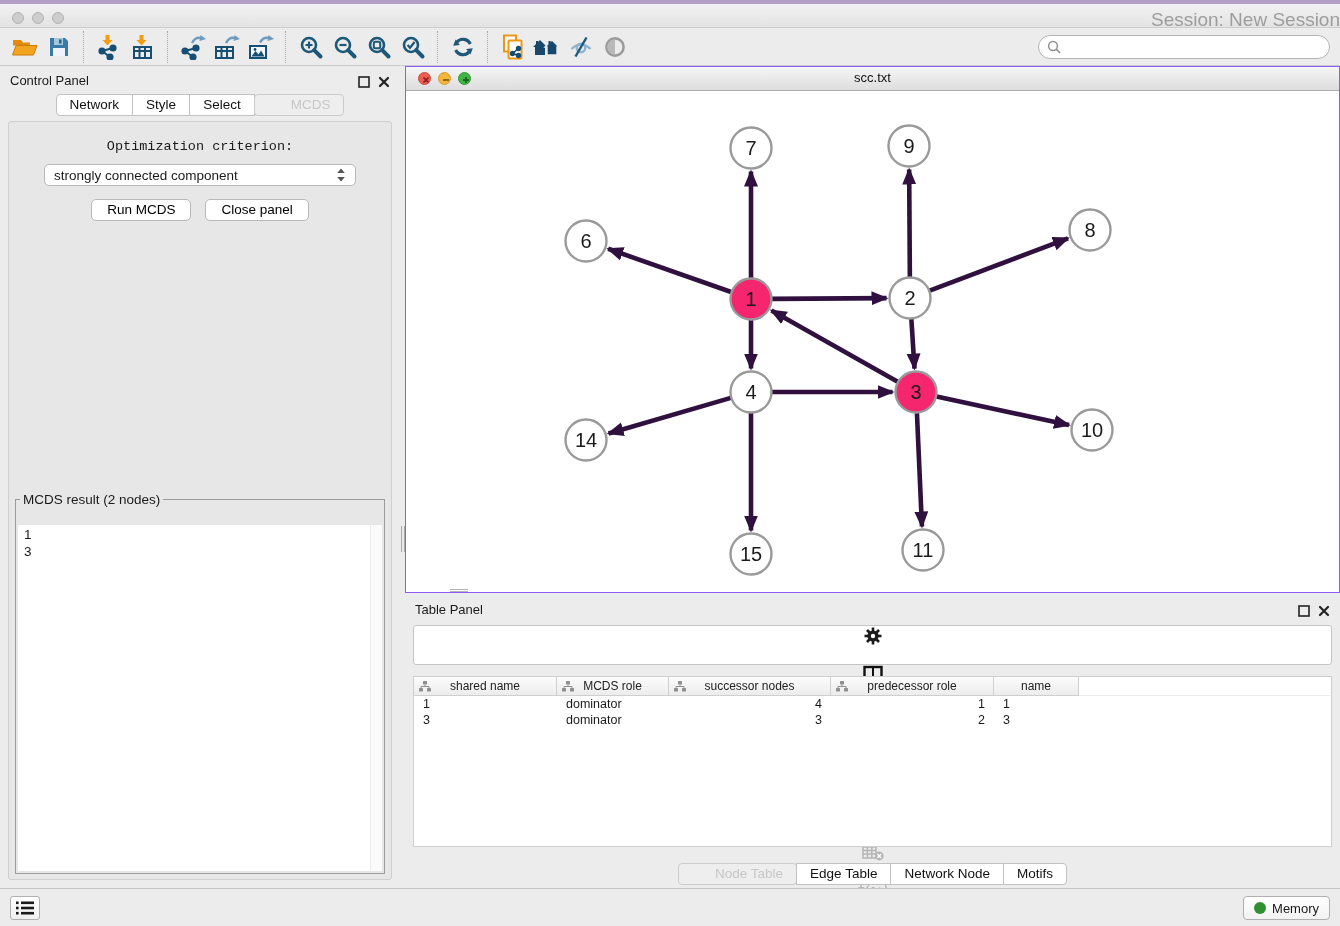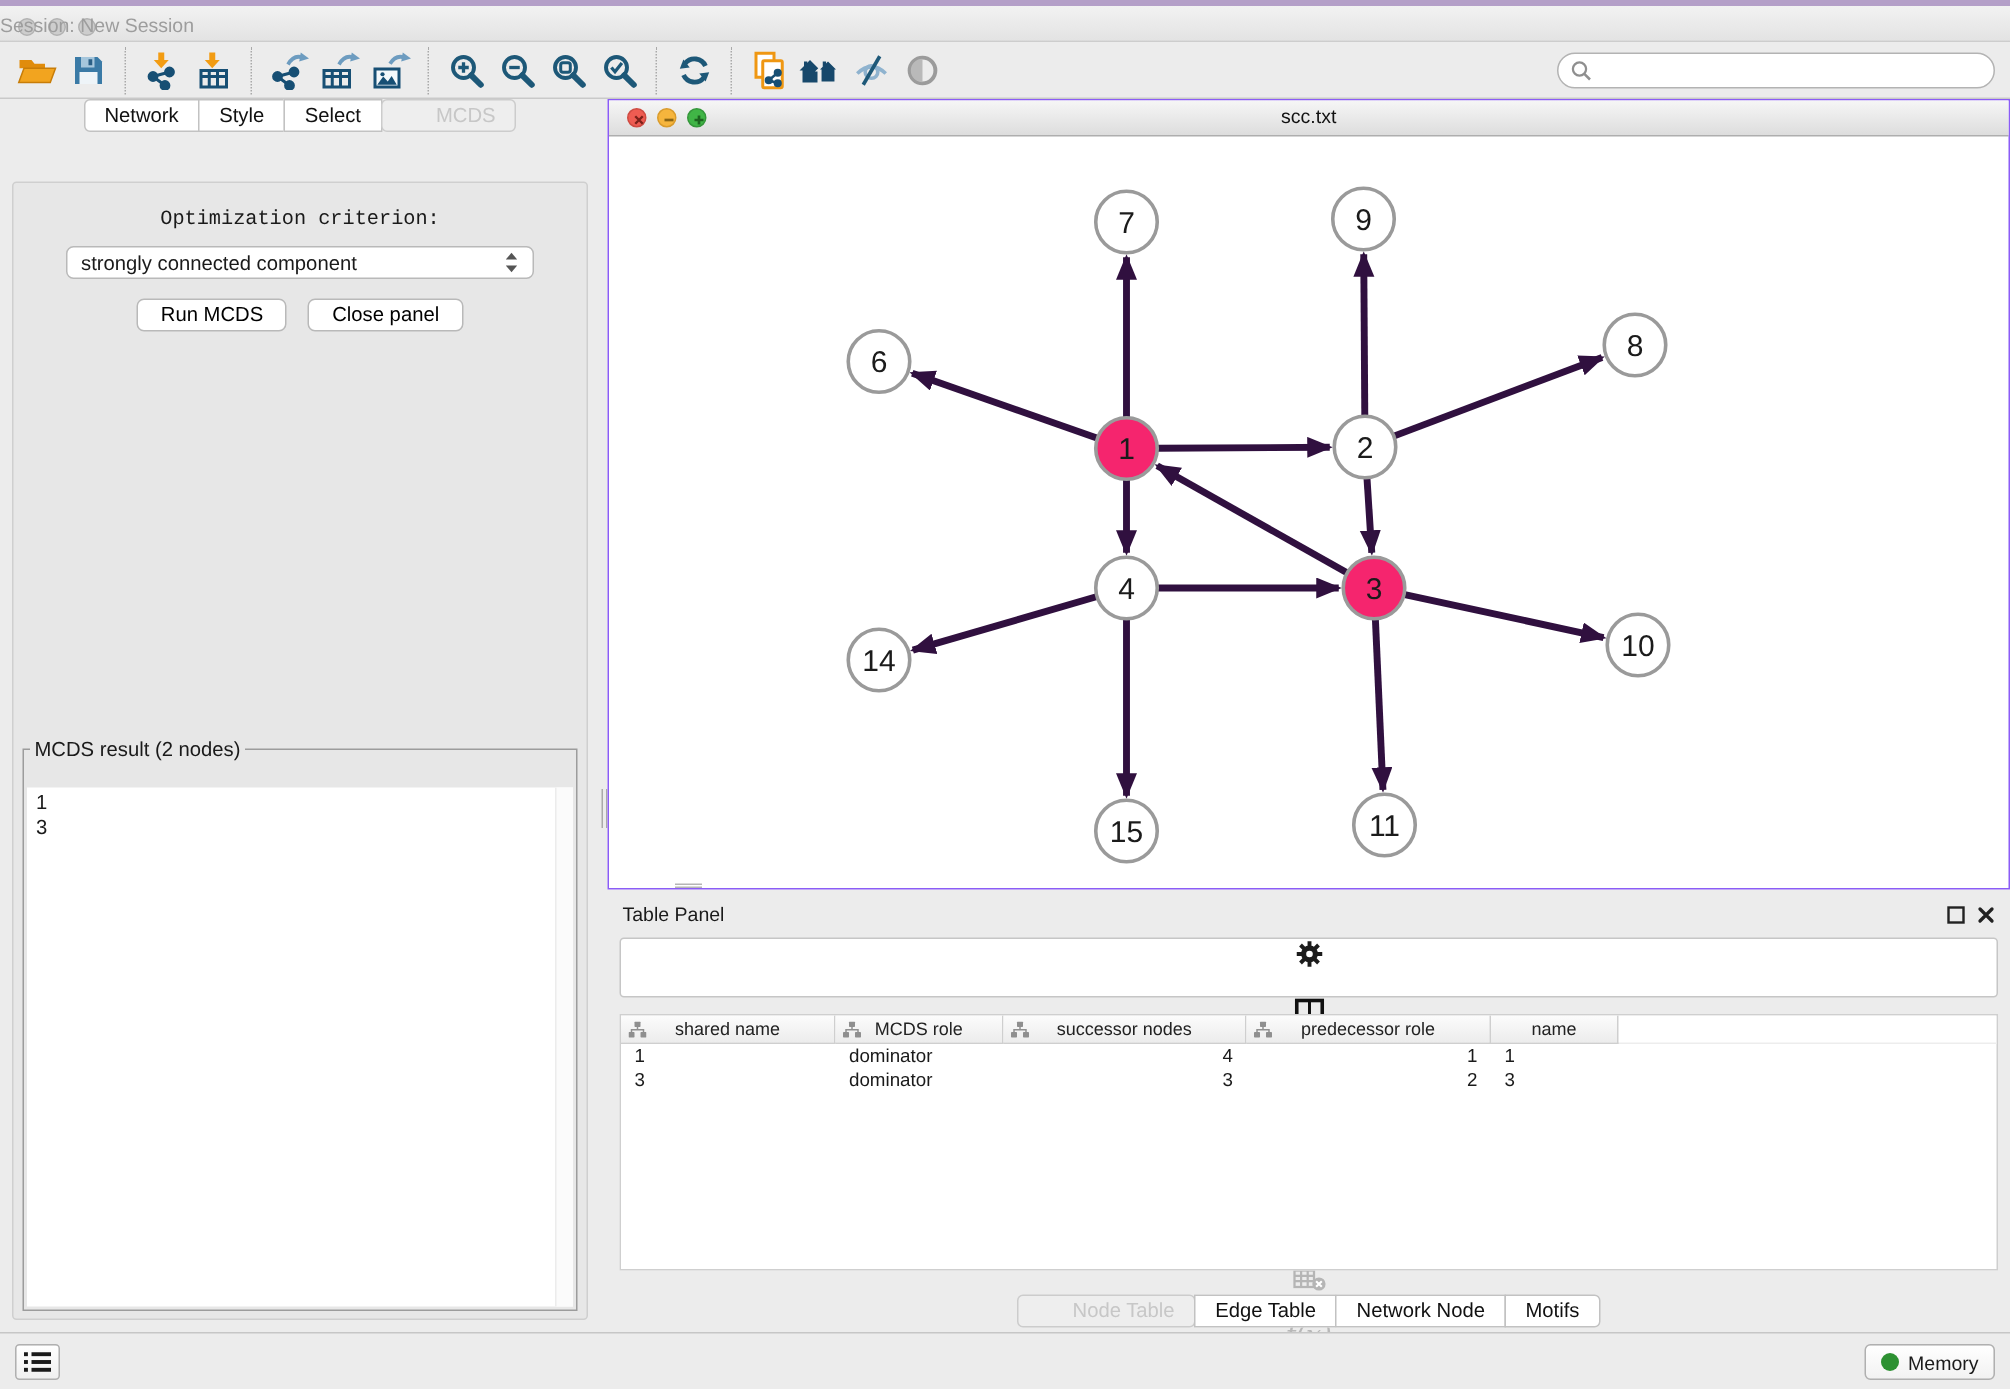--- a/index.html
+++ b/index.html
@@ -5,22 +5,22 @@
   html,body{margin:0;padding:0;}
   body{
     width:1340px;height:926px;position:relative;overflow:hidden;
     background:#ececec;font-family:"Liberation Sans",sans-serif;
     -webkit-font-smoothing:antialiased;color:#1a1a1a;
   }
   
   .titlebar{position:absolute;top:0;left:0;right:0;height:28px;box-sizing:border-box;
     background:linear-gradient(#f2f2f2,#e3e3e3);
     border-top:4px solid #b49fc8;border-bottom:1px solid #cdcdcd;}
-  .titlebar .title{position:absolute;left:0;right:0;top:5px;text-align:left;
-    font-size:13px;color:#9d9d9d;}
+  .titlebar .title{position:absolute;left:0;right:0;top:5px;text-align:right;
+    font-size:19px;color:#9d9d9d;}
   .tl{position:absolute;top:8px;width:12px;height:12px;border-radius:50%;box-sizing:border-box;}
   .tl.gray{background:#cdcdcd;border:1px solid #b2b2b2;}
   
   .toolbar{position:absolute;top:28px;left:0;right:0;height:38px;box-sizing:border-box;
     background:#ececec;border-bottom:1px solid #c9c9c9;display:flex;align-items:center;padding-left:8px;}
   .tbi{width:34px;height:32px;display:flex;align-items:center;justify-content:center;flex:0 0 auto;}
   .sep{width:1px;height:32px;border-left:1px dotted #a9a9a9;margin:0 7px;flex:0 0 auto;}
   .searchbox{margin-left:auto;margin-right:10px;width:292px;height:24px;box-sizing:border-box;
     background:#fff;border:1px solid #b3b3b3;border-radius:12px;display:flex;align-items:center;padding:0 8px;}
   .searchbox input{border:none;outline:none;flex:1;font-size:13px;background:transparent;
@@ -260,20 +260,33 @@
         <circle cx="6" cy="6" r="4.4" fill="none" stroke="#8f8f8f" stroke-width="1.5"></circle>
         <line x1="9.2" y1="9.2" x2="13" y2="13" stroke="#8f8f8f" stroke-width="1.7"></line>
       </svg>
     <input type="text" value="" style="">
   </div>
 </div>
 
 <div class="main">
 
   <div class="control-panel">
+    <div class="panel-head">
+      <span class="ph-title">Control Panel</span>
+      <span class="panel-btn" style="right:30px">
+        <svg viewBox="0 0 12 12" width="12" height="12">
+            <rect x="1" y="1" width="10" height="10" fill="none" stroke="#222" stroke-width="1.6"></rect>
+          </svg>
+      </span>
+      <span class="panel-btn" style="right:10px">
+        <svg viewBox="0 0 12 12" width="12" height="12">
+            <path d="M2 2 L10 10 M10 2 L2 10" stroke="#222" stroke-width="2.2" stroke-linecap="round"></path>
+          </svg>
+      </span>
+    </div>
     <div class="cp-tabs" id="cp-tabs">
         <span class="tab">Network</span>
         <span class="tab">Style</span>
         <span class="tab">Select</span>
         <span class="tab active">MCDS</span>
       </div>
     <div class="cp-body">
       <div class="opt-label">Optimization criterion:</div>
       <div class="selectbox">
         <span class="sel-text">strongly connected component</span>

